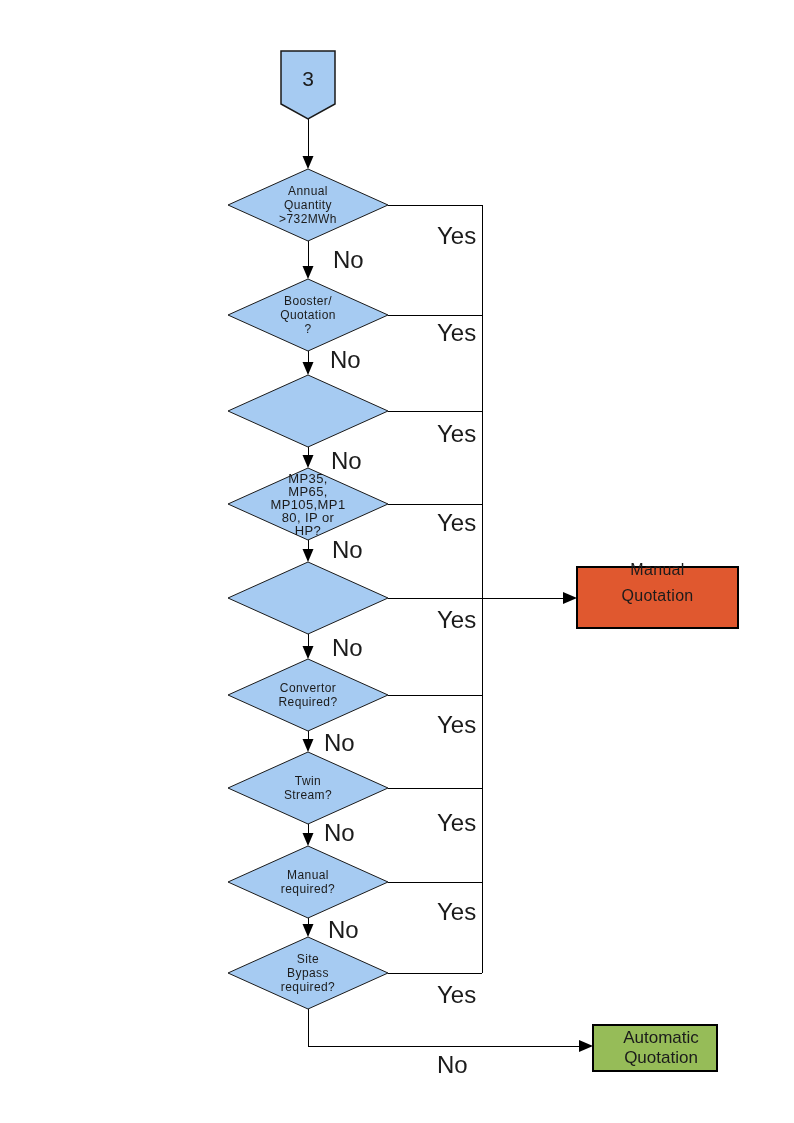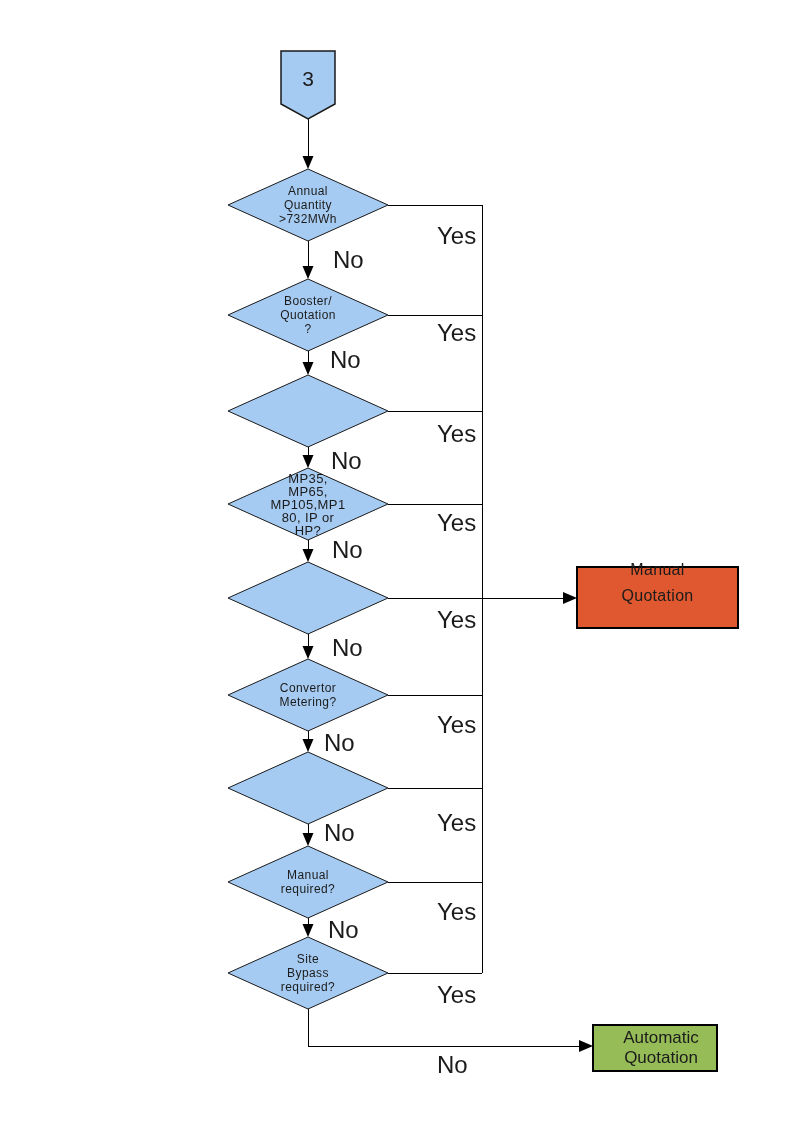--- a/index.html
+++ b/index.html
@@ -108,21 +108,23 @@
 &gt;732MWh</div>
   <div class="lbl node-label" style="top:279px">Booster/
 Quotation
 ?</div>
   <div class="lbl node-label tight" style="top:468px">MP35,
 MP65,
 MP105,MP1
 80, IP or
 HP?</div>
   <div class="lbl node-label" style="top:659px">Convertor
-Metering?</div>
+Required?</div>
+  <div class="lbl node-label" style="top:752px">Twin
+Stream?</div>
   <div class="lbl node-label" style="top:846px">Manual
 required?</div>
   <div class="lbl node-label" style="top:937px">Site
 Bypass
 required?</div>
 
   <div class="lbl edge-label" style="left:437px;top:224px">Yes</div>
   <div class="lbl edge-label" style="left:437px;top:321px">Yes</div>
   <div class="lbl edge-label" style="left:437px;top:422px">Yes</div>
   <div class="lbl edge-label" style="left:437px;top:511px">Yes</div>

